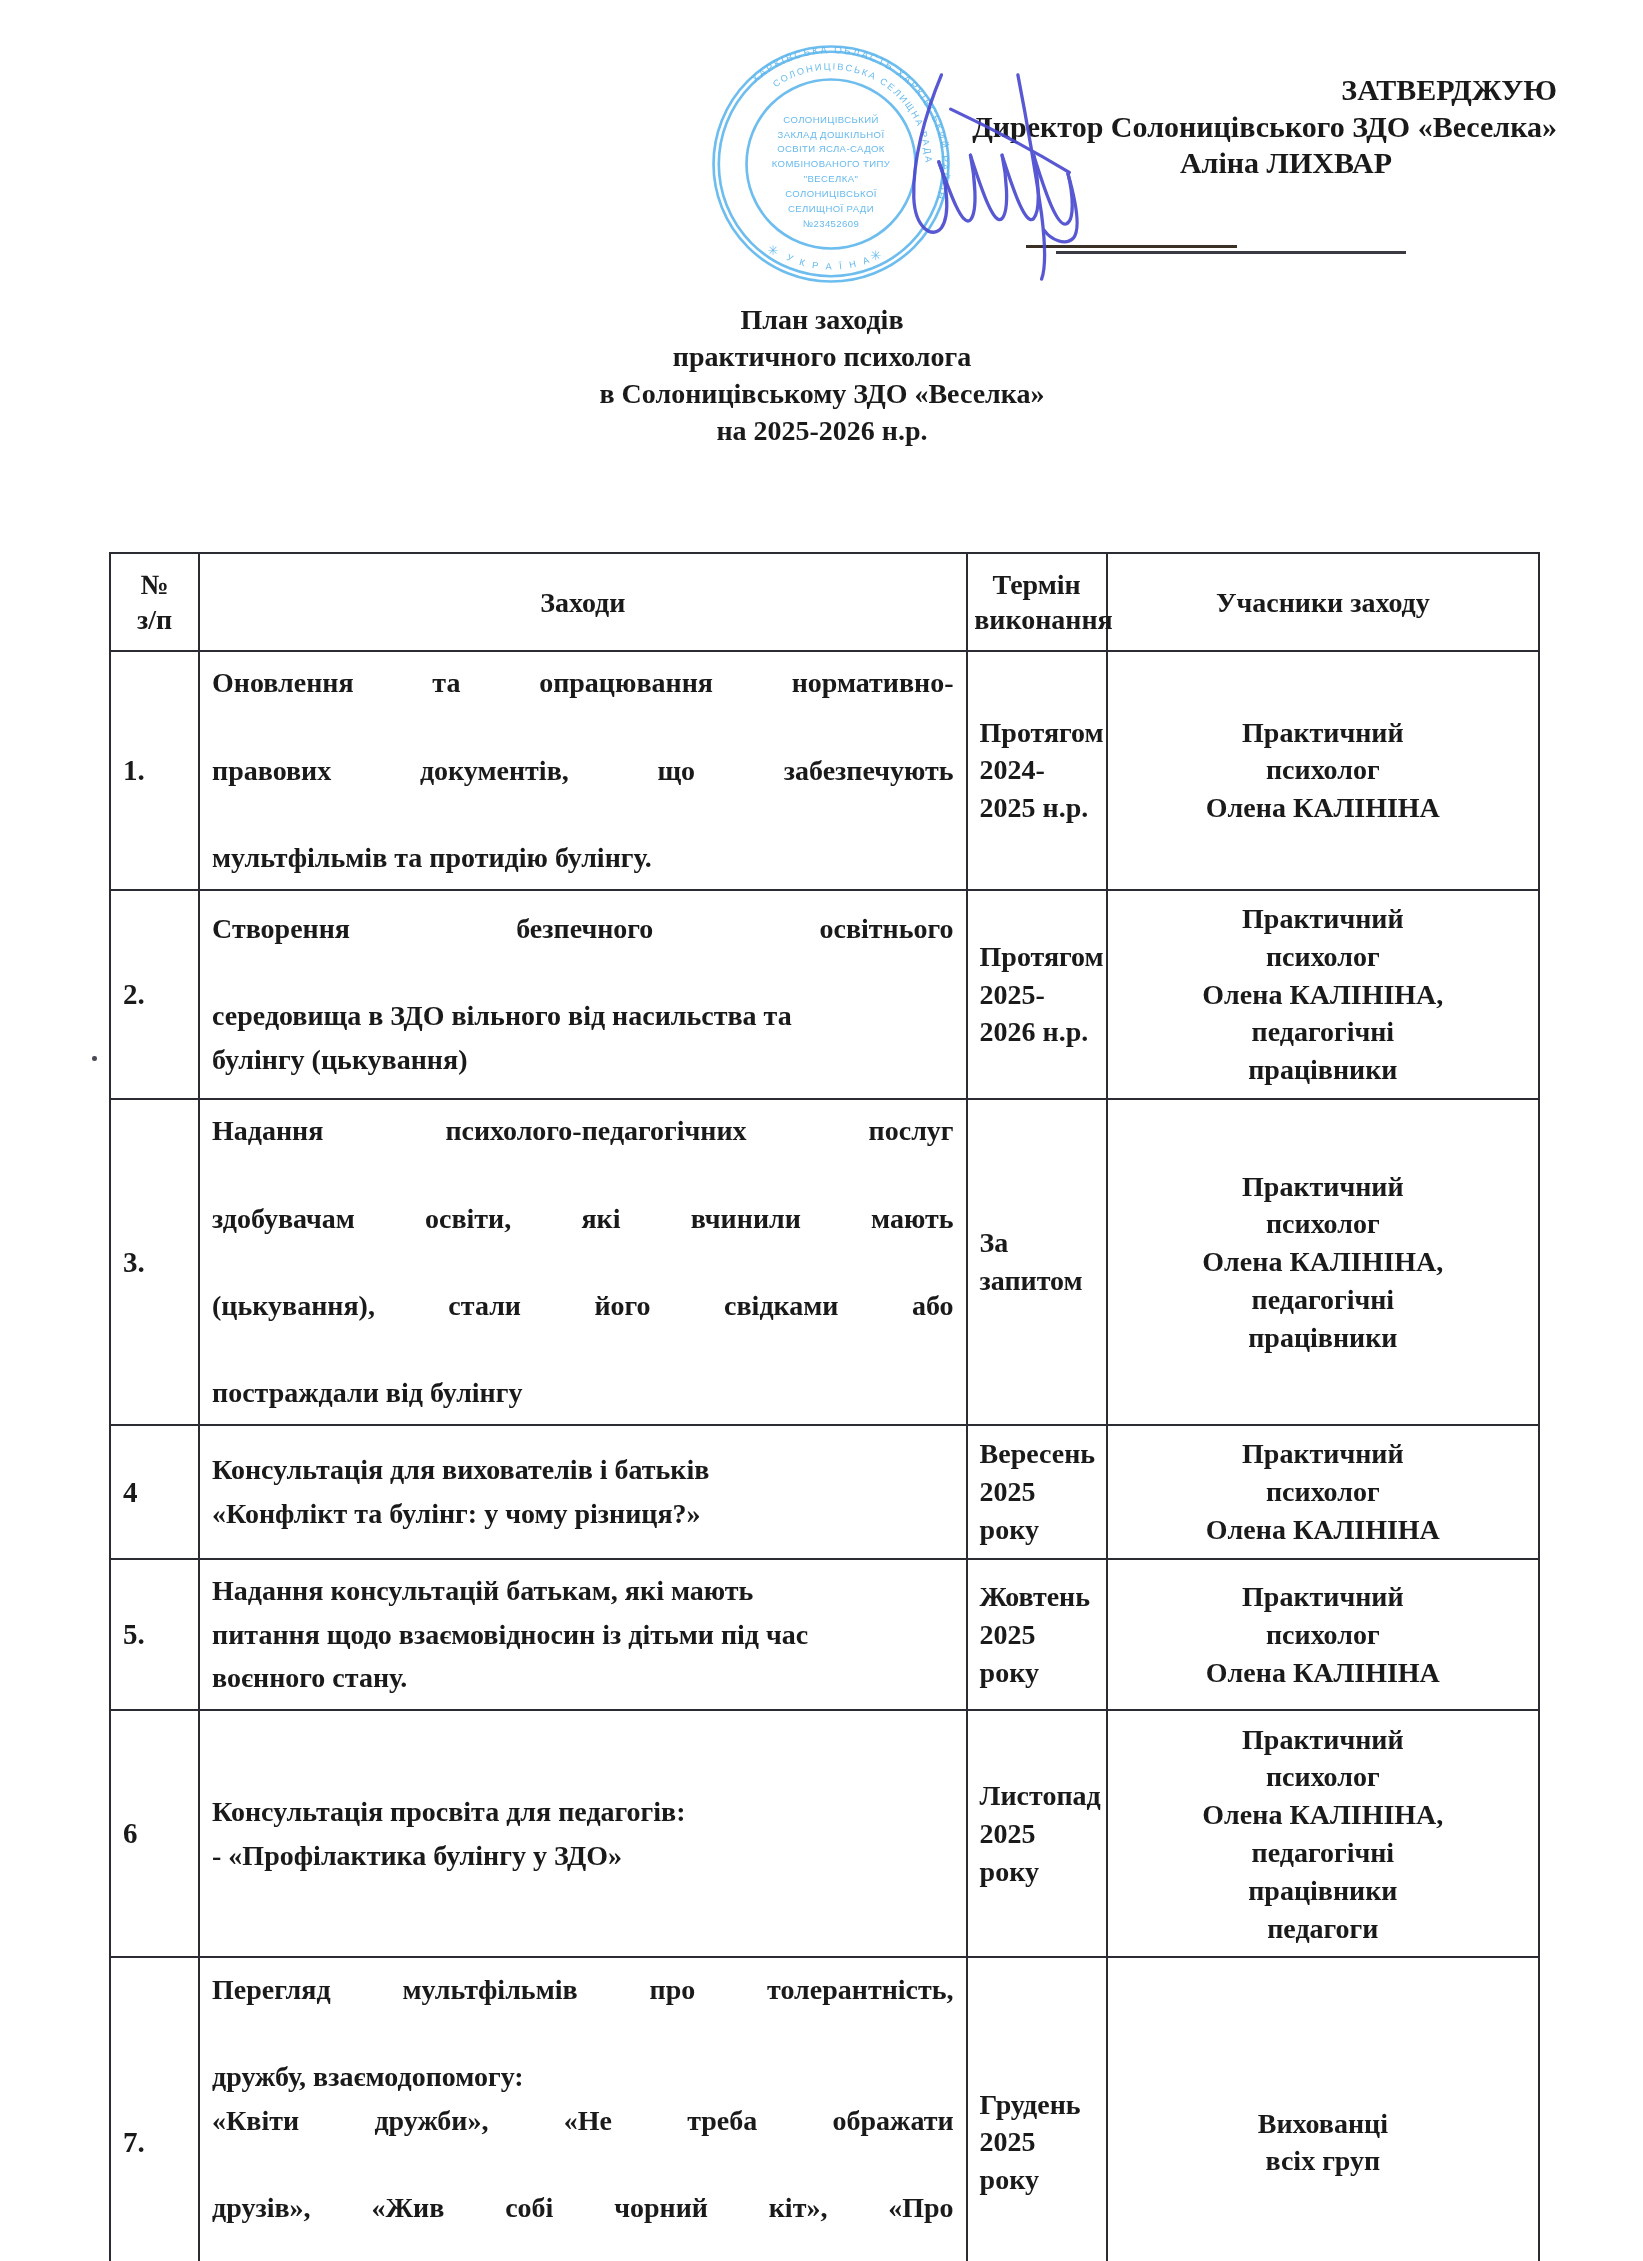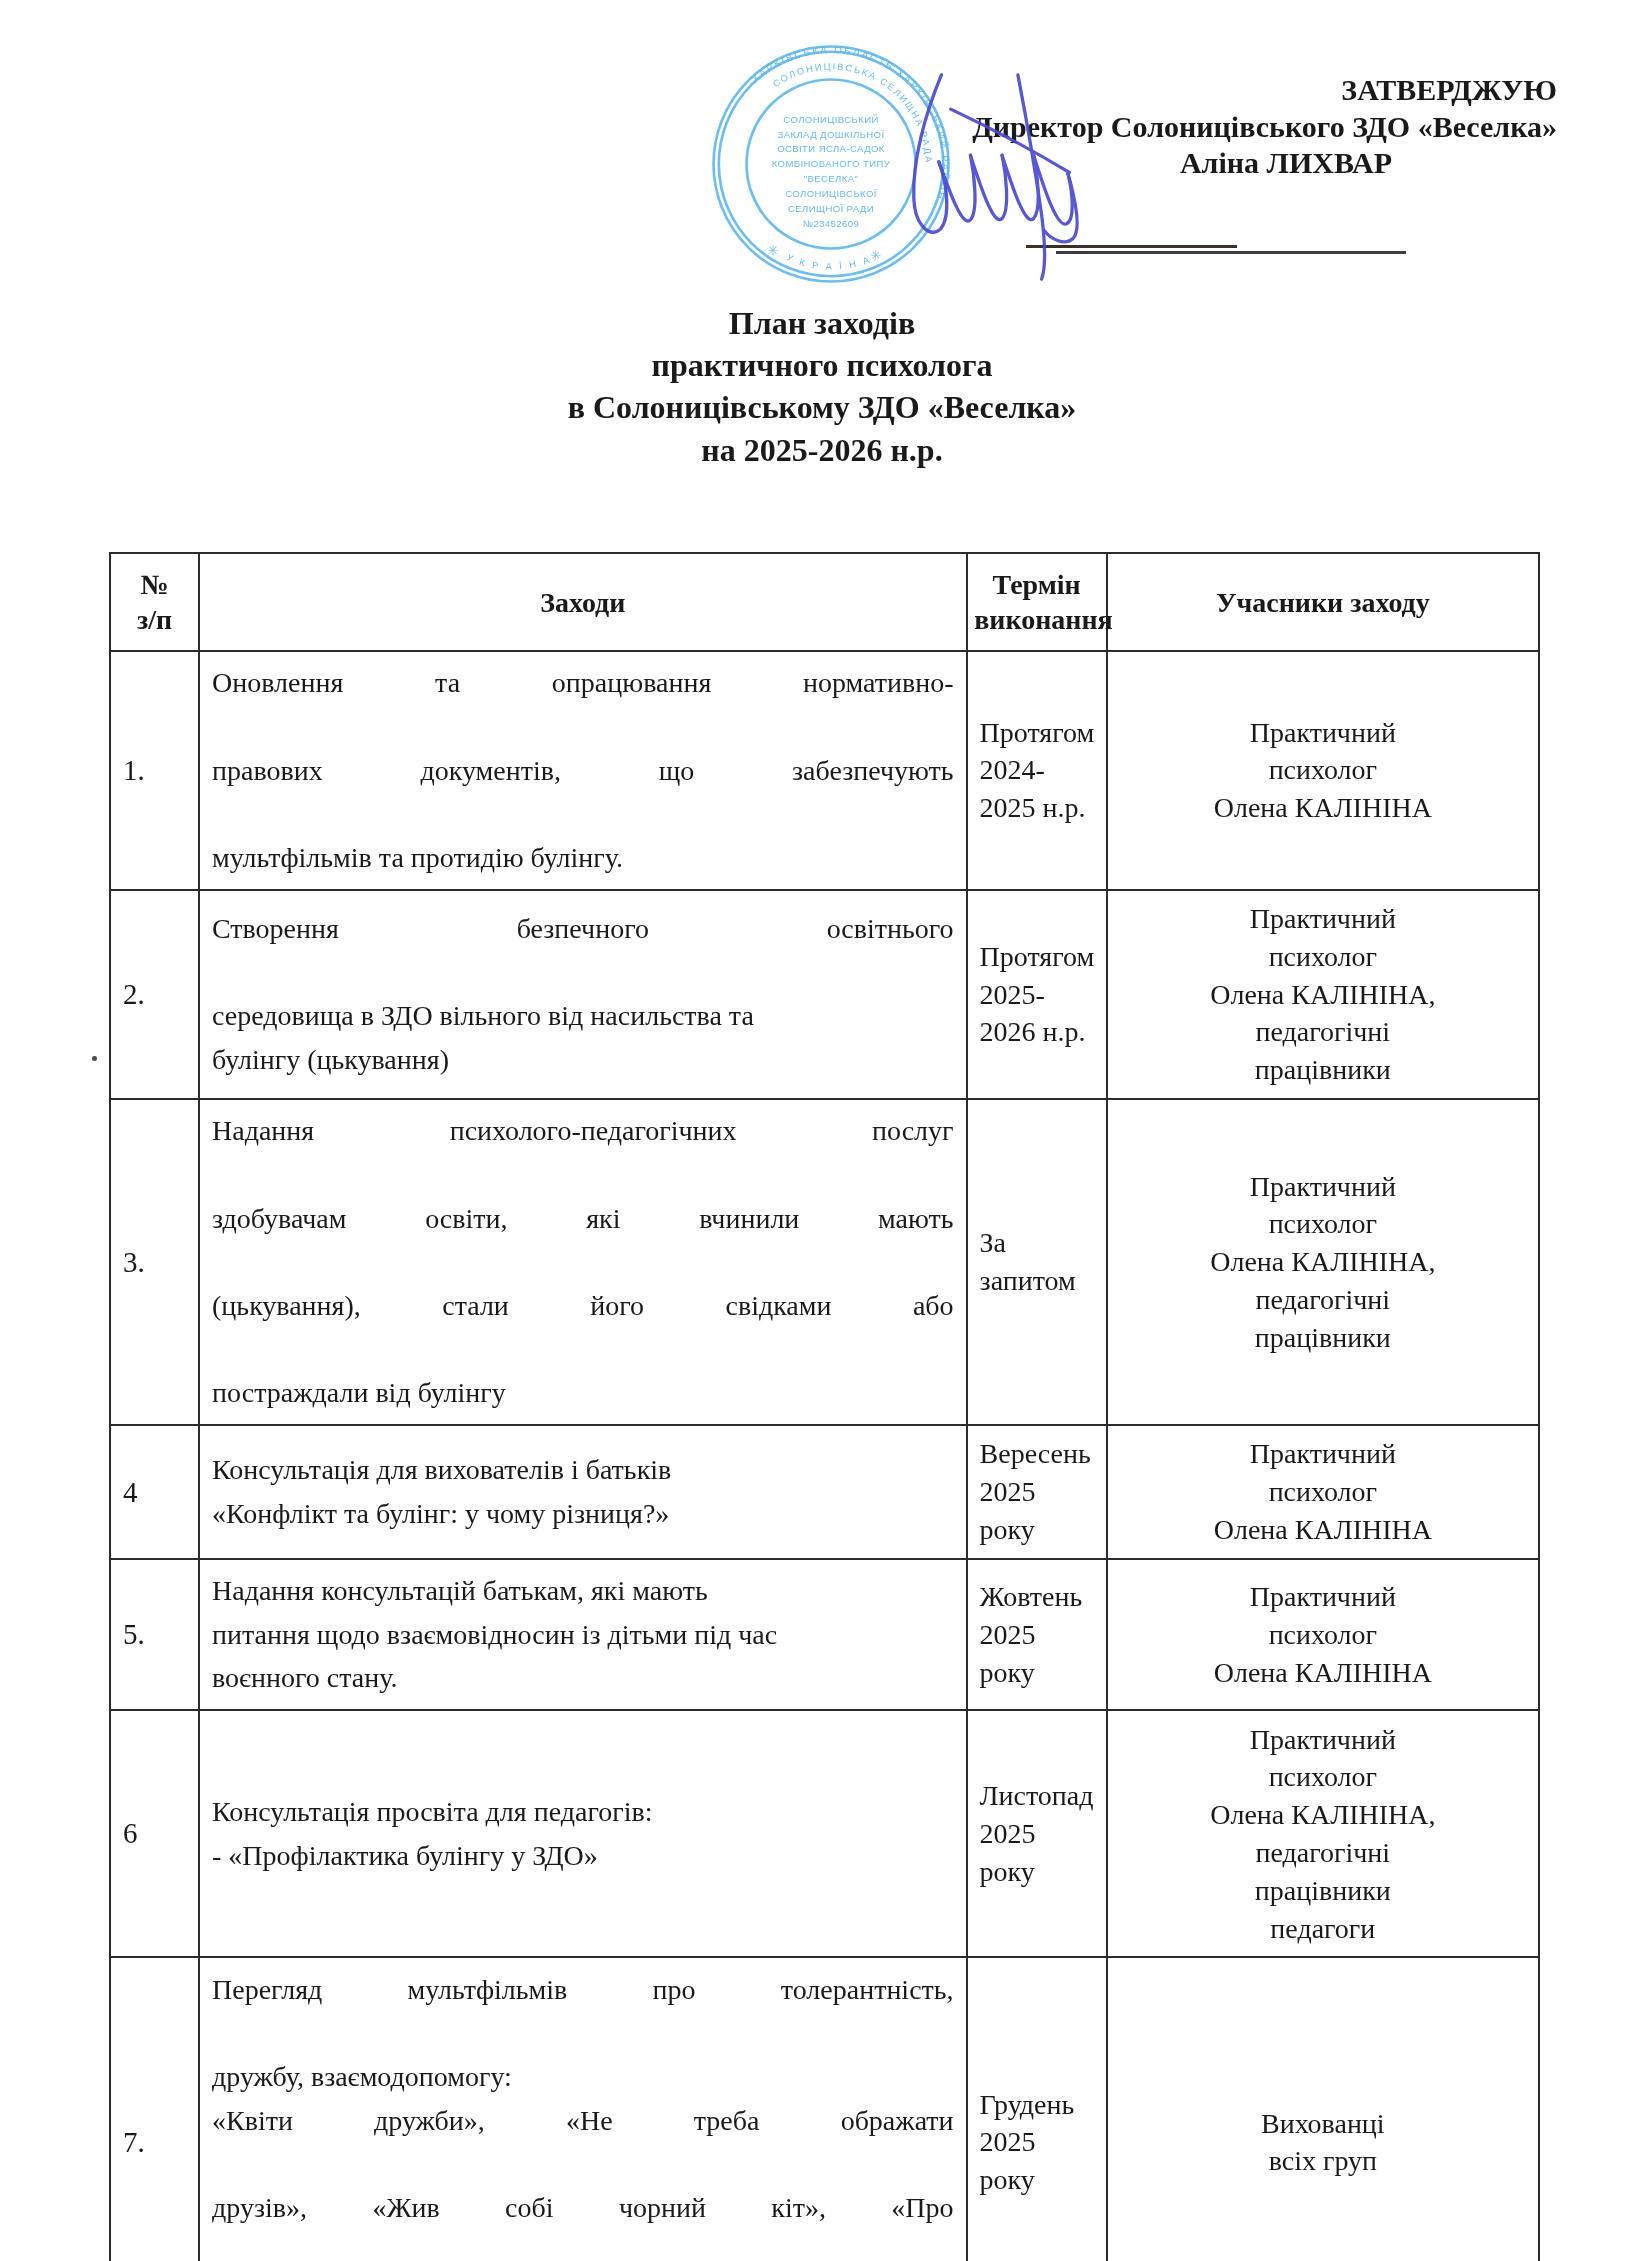--- a/index.html
+++ b/index.html
@@ -76,42 +76,42 @@
   .signature svg { display:block; width:100%; height:100%; }
 
   
   .doc-title {
     position: absolute;
     top: 302px;
     left: 0;
     width: 1644px;
     text-align: center;
     font-weight: bold;
-    font-size: 32px;
+    font-size: 28px;
     line-height: 1.32;
     z-index: 4;
   }
   .doc-title div { white-space: nowrap; }
 
   
   .plan-table {
     position: absolute;
     left: 109px;
     top: 552px;
     width: 1431px;
     border-collapse: collapse;
     table-layout: fixed;
     font-size: 28px;
     z-index: 3;
   }
   .plan-table td, .plan-table th {
     border: 2px solid #2b2b33;
     padding: 9.2px 12px;
     vertical-align: middle;
-    font-weight: normal;
+    font-weight: bold;
   }
   .plan-table thead th {
     font-weight: bold;
     text-align: center;
     line-height: 1.25;
     padding: 13px 6.6px;
   }
   .col-num   { width: 89px; }
   .col-act   { width: 767px; }
   .col-term  { width: 140px; }

